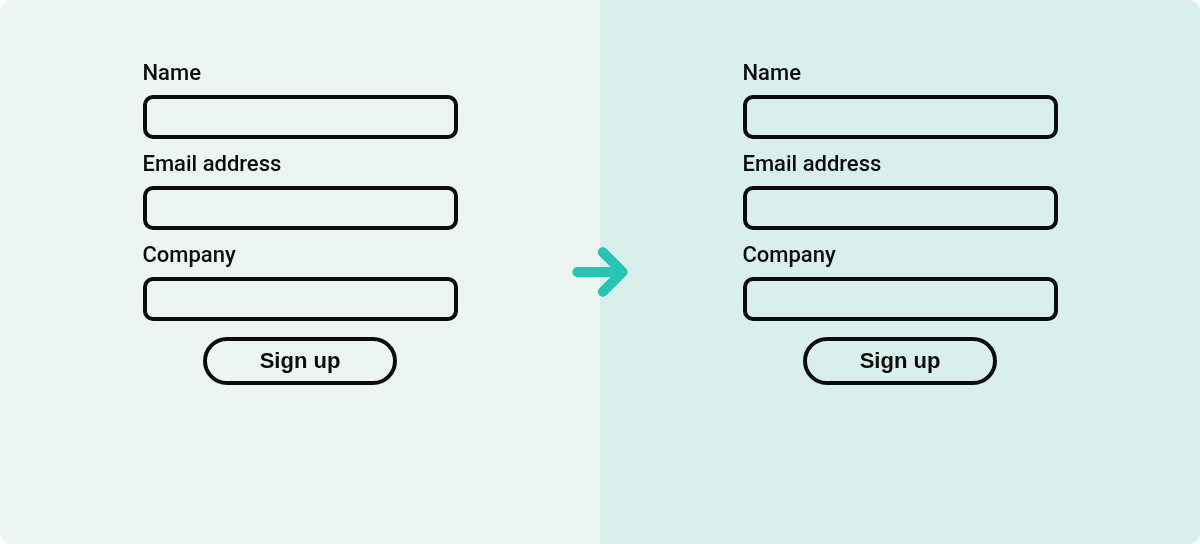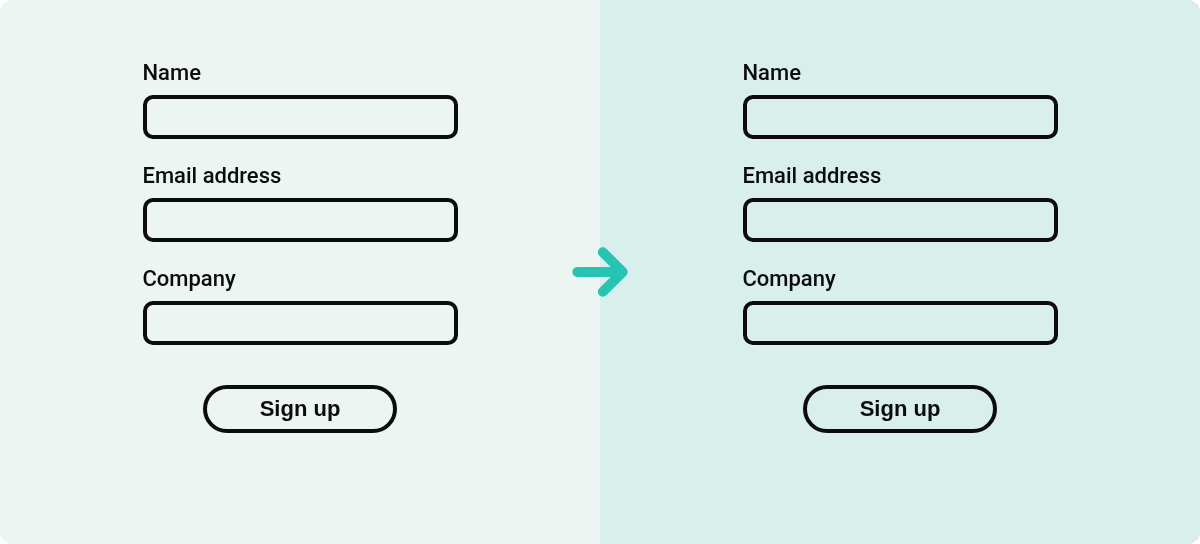--- a/index.html
+++ b/index.html
@@ -26,21 +26,21 @@
     }
     .panel-left {
       background-color: #ecf5f2;
     }
     .panel-right {
       background-color: #d8efeb;
     }
     .form {
       display: flex;
       flex-direction: column;
-      gap: 24px;
+      gap: 12px;
       align-items: flex-start;
     }
     .field-group {
       display: flex;
       flex-direction: column;
       gap: 10px;
     }
     .field-label {
       font-size: 22px;
       font-weight: 500;
@@ -53,21 +53,21 @@
       border-radius: 10px;
       background: transparent;
       padding: 0 12px;
       font-size: 18px;
       outline: none;
     }
     .button-wrap {
       width: 315px;
       display: flex;
       justify-content: center;
-      margin-top: 16px;
+      margin-top: 4px;
     }
     .signup-button {
       width: 194px;
       height: 48px;
       border: 4px solid #0c0c0c;
       border-radius: 999px;
       background: transparent;
       font-size: 22px;
       font-weight: 600;
       color: #0c0c0c;

